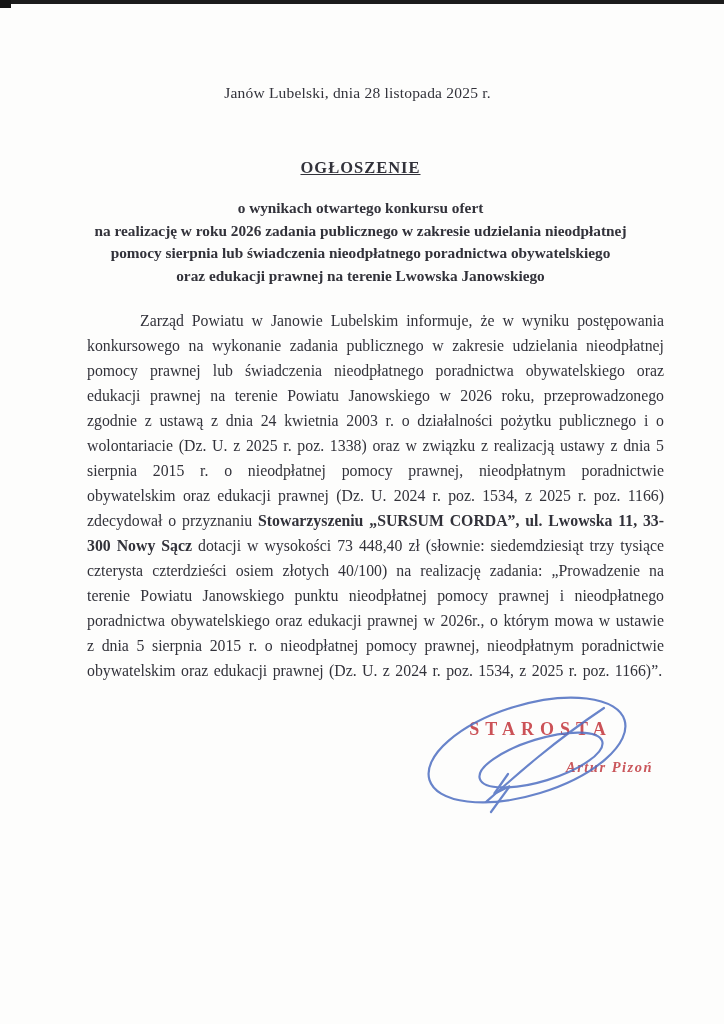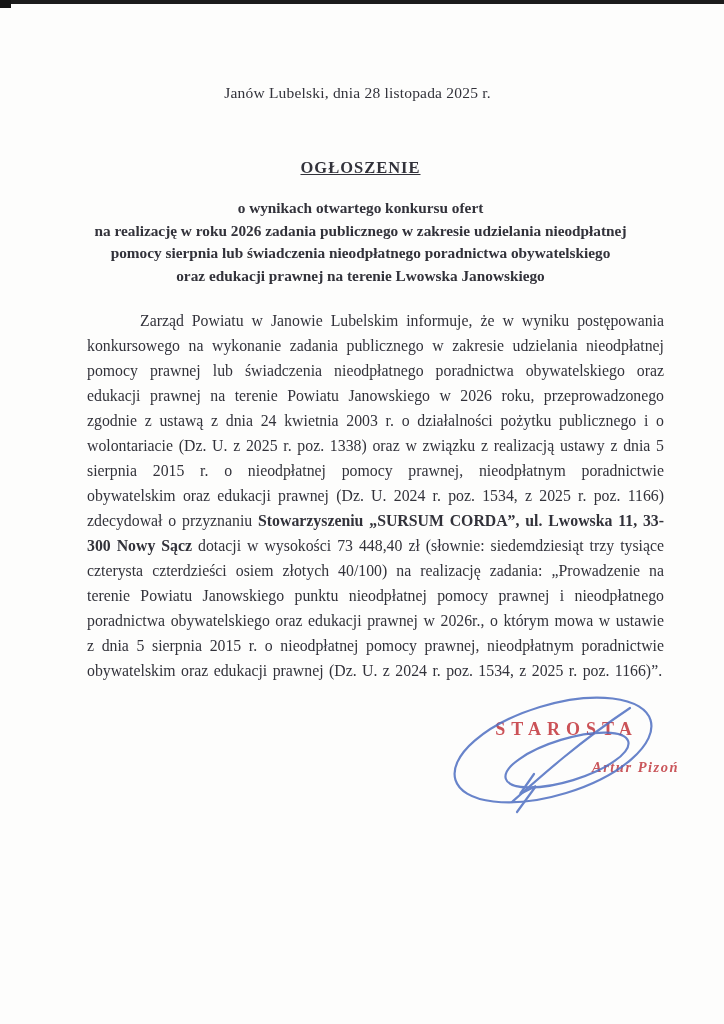--- a/index.html
+++ b/index.html
@@ -54,21 +54,21 @@
     margin: 15px;
     font-size: 15.8px;
     line-height: 25px;
     text-align: justify;
     text-indent: 53px;
     word-spacing: 1.5px;
   }
   .doc-body .bold { font-weight: bold; }
   .stamp-block {
     position: absolute;
-    top: 690px; left: 454px;
+    top: 690px; left: 428px;
     width: 225px; height: 145px;
   }
   .stamp-office {
     position: absolute;
     top: 29px; left: 0; width: 100%;
     text-align: center;
     color: #c53b41;
     font-weight: bold;
     font-size: 18px;
     letter-spacing: 6px;

